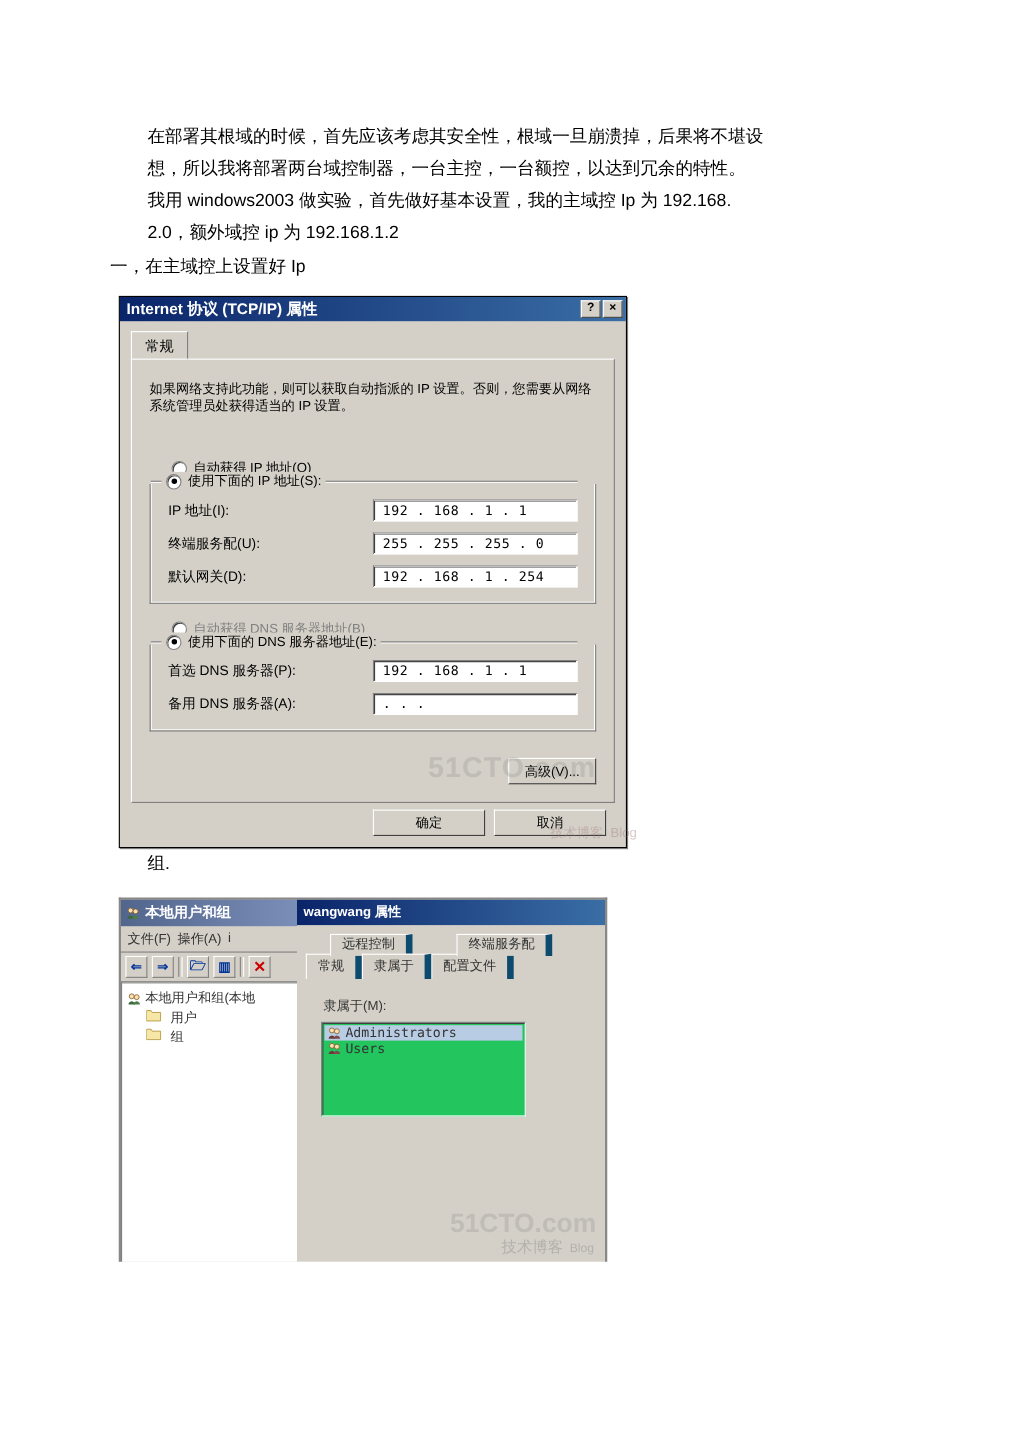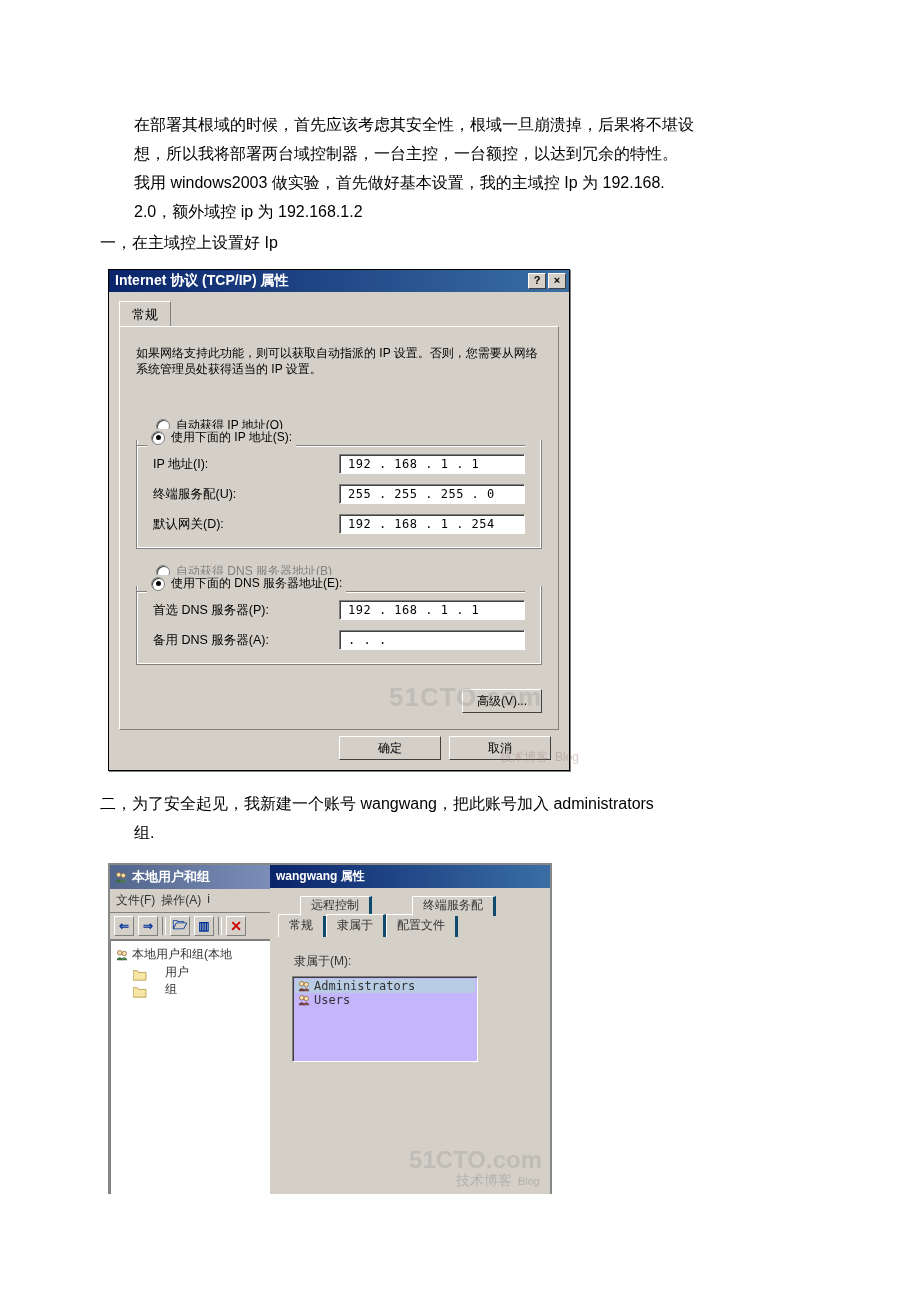--- a/index.html
+++ b/index.html
@@ -132,21 +132,21 @@
     padding: 14px 16px 14px 16px;
     margin-bottom: 14px;
     box-shadow: inset 1px 0 0 #fff, inset -1px -1px 0 #fff;
   }
   .groupbox-legend {
     position: absolute;
     top: -11px;
     left: 0;
     right: 16px;
     display: flex;
-    align-items: flex-end;
+    align-items: center;
   }
   .groupbox-legend::before {
     content: "";
     width: 10px;
     border-top: 1px solid #808080;
     box-shadow: 0 1px 0 #fff;
   }
   .groupbox-legend .radio-row {
     margin-left: 4px;
     margin-bottom: 0;
@@ -303,22 +303,22 @@
   .tree-item {
     display: flex;
     align-items: center;
     gap: 3px;
     padding: 1px 0;
     white-space: nowrap;
   }
   .tree-child {
     padding-left: 18px;
     display: flex;
-    align-items: flex-end;
-    gap: 18px;
+    align-items: flex-start;
+    gap: 8px;
   }
   .ico-box {
     width: 14px;
     height: 12px;
   }
   .prop-dlg {
     flex: 1;
     max-width: 280px;
     border-top: 2px solid #888;
     border-right: 2px solid #888;
@@ -339,21 +339,21 @@
   }
   .prop-tabs {
     font-size: 12px;
   }
   .prop-tab-row {
     display: flex;
   }
   .ptab {
     border-top: 1px solid #fff;
     border-left: 1px solid #fff;
-    border-right: 3px solid #0c4a6e;
+    border-right: 6px solid #0c4a6e;
     padding: 2px 10px;
     background: #d4d0c8;
     font-size: 12px;
     white-space: nowrap;
   }
   .ptab.back {
     position: relative;
     top: 2px;
     padding-top: 0;
   }
@@ -362,21 +362,21 @@
     top: 0;
     padding-bottom: 3px;
   }
   .prop-content-label {
     margin: 16px 0 6px 16px;
   }
   .listbox {
     margin-left: 14px;
     width: 180px;
     height: 80px;
-    background: #c4b5fd;
+    background: #22c55e;
     border-top: 1px solid #808080;
     border-left: 1px solid #808080;
     border-right: 1px solid #fff;
     border-bottom: 1px solid #fff;
     box-shadow: inset 1px 1px 0 #404040;
     padding: 2px;
   }
   .list-item {
     display: flex;
     align-items: center;
@@ -492,21 +492,20 @@
       <div class="dlg-footer">
         <span class="watermark1b">
             <span>技术博客</span> &nbsp;<span>Blog</span>
         </span>
         <div class="btn wide">确定</div>
         <div class="btn wide">取消</div>
       </div>
     </div>
   </div>
 
-  <p class="para section-heading" style="margin-top:18px">二，为了安全起见，我新建一个账号 wangwang，把此账号加入 administrators</p>
   <p class="para indent">组.</p>
 
   <div class="shot2">
     <div class="mmc">
       <div class="mmc-title">
         <svg class="ico-box" viewBox="0 0 16 16">
             <circle cx="5" cy="5" r="3" fill="#ffdfae" stroke="#806030"></circle>
             <circle cx="11" cy="6" r="3" fill="#ffdfae" stroke="#806030"></circle>
             <path d="M1 15c0-3 3-4 4-4s4 1 4 4z" fill="#3b6b3b"></path>
             <path d="M7 15c0-3 3-4 4-4s4 1 4 4z" fill="#4b7b4b"></path>

